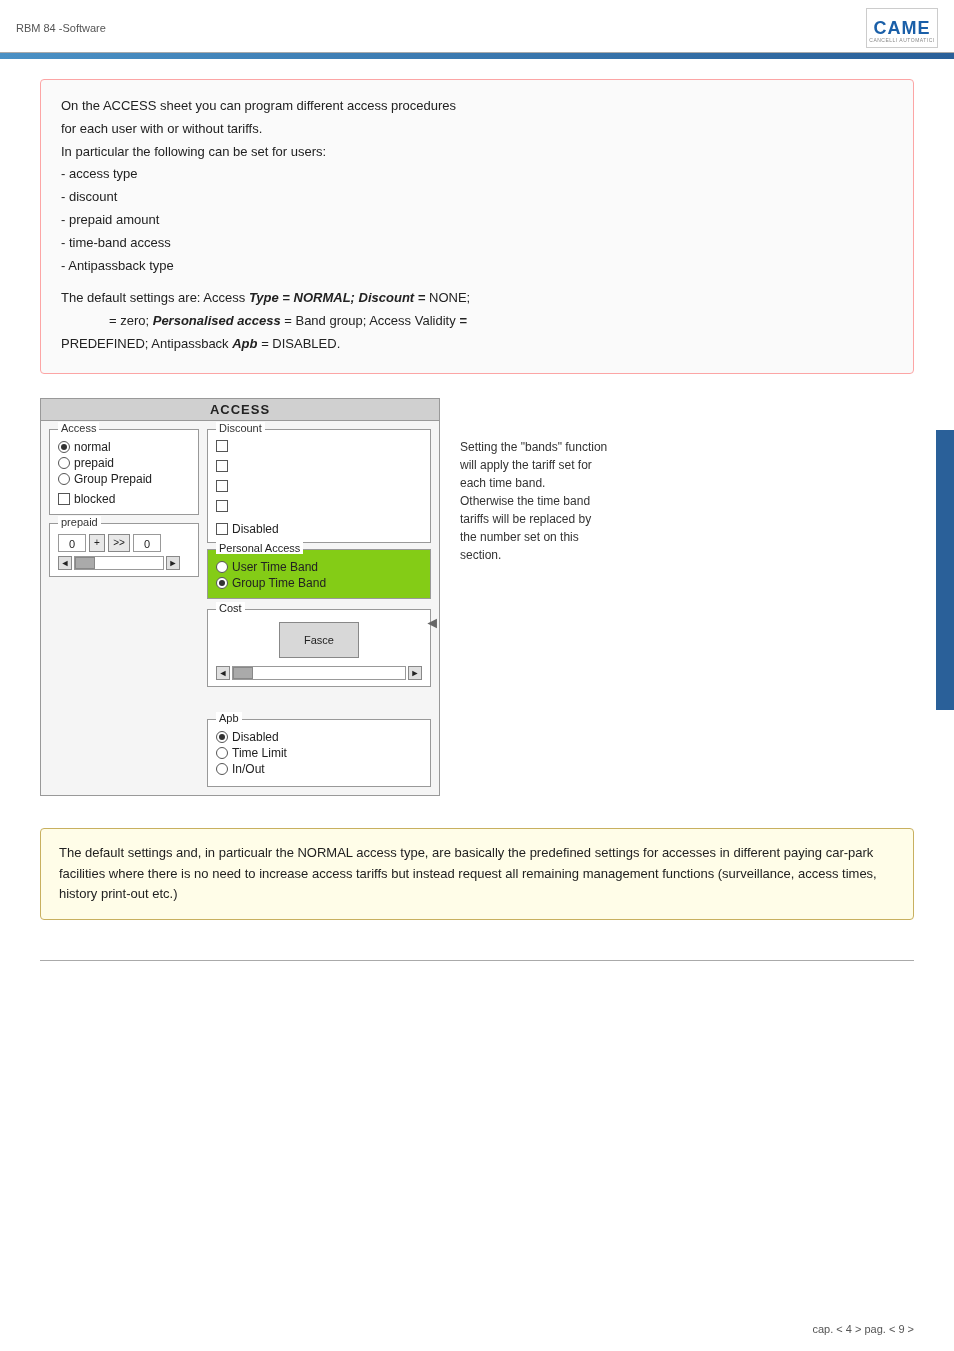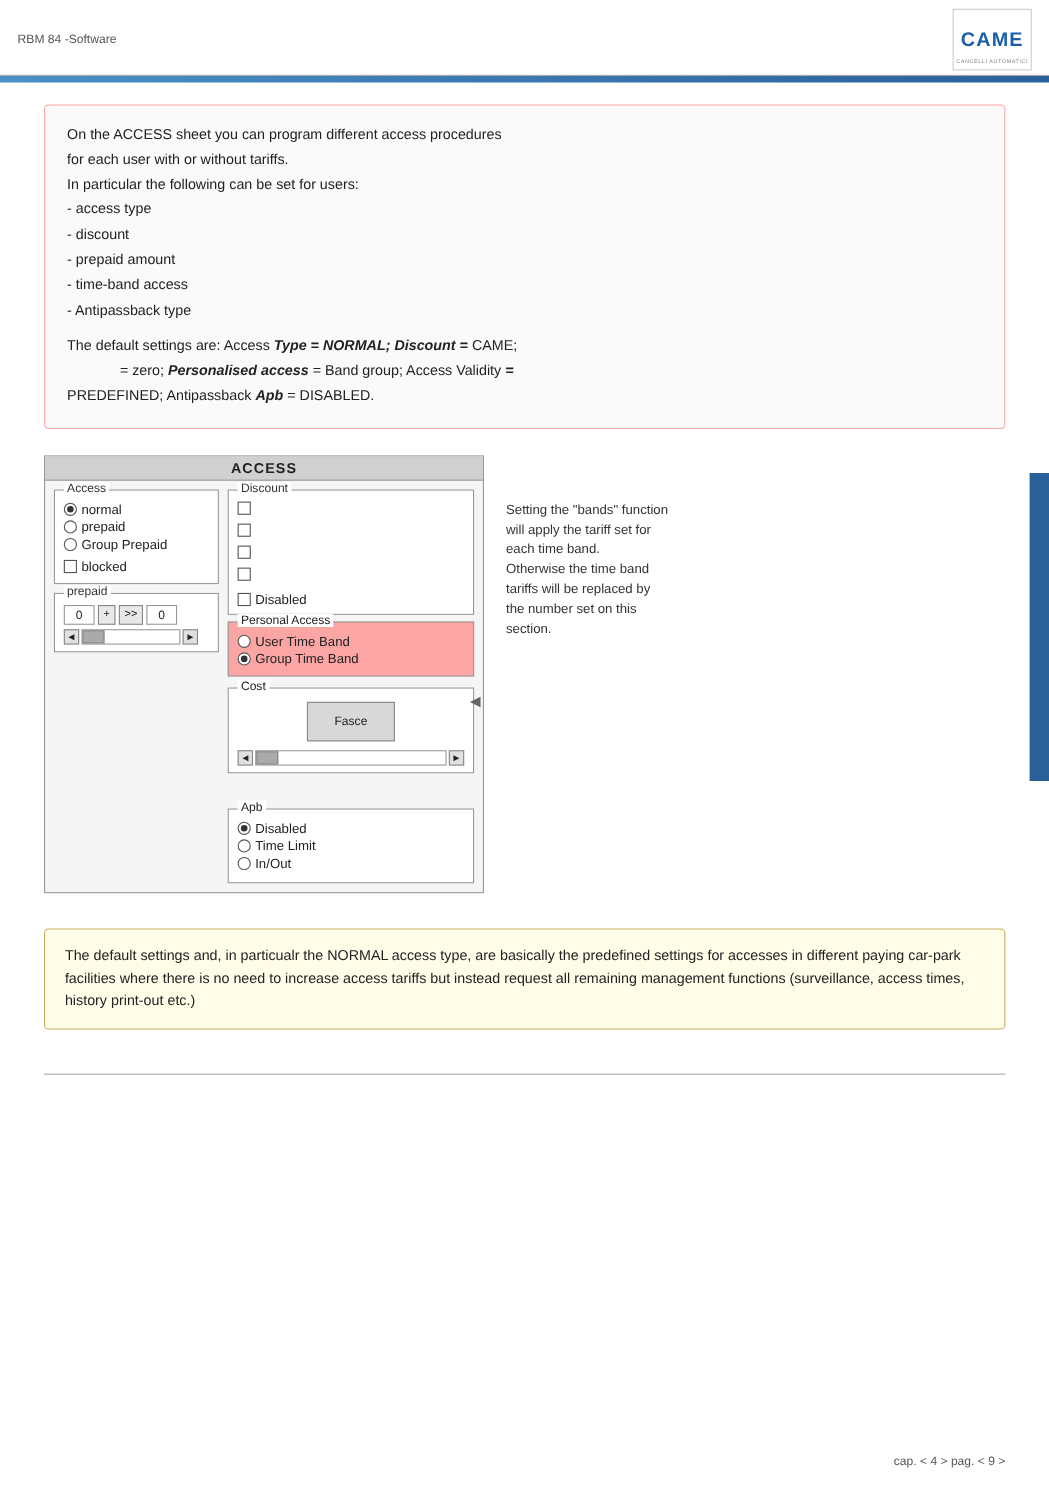--- a/index.html
+++ b/index.html
@@ -315,21 +315,21 @@
     }
 
     .footer-line {
       border-top: 1px solid #aaa;
       margin: 20px 40px 0 40px;
     }
 
     
     .logo-box {
       width: 72px;
-      height: 56px;
+      height: 40px;
       border: 1px solid #ccc;
       display: flex;
       align-items: center;
       justify-content: center;
       background: #fff;
       position: relative;
       overflow: hidden;
     }
     .logo-text {
       font-size: 18px;
@@ -345,21 +345,21 @@
       letter-spacing: 0.5px;
       text-align: center;
       width: 100%;
     }
 
     .bold-italic { font-weight: bold; font-style: italic; }
 
     .personal-access-box {
       border: 1px solid #999;
       padding: 4px 8px 6px 8px;
-      background: #fca5a5;
+      background: #84cc16;
       position: relative;
       margin-bottom: 4px;
     }
     .personal-access-title {
       position: absolute;
       top: -8px;
       left: 8px;
       background: #fff;
       padding: 0 3px;
       font-size: 11px;
@@ -413,21 +413,21 @@
     <div>On the ACCESS sheet you can program different access procedures</div>
     <div>for each user with or without tariffs.</div>
     <div>In particular the following can be set for users:</div>
     <div>- access type</div>
     <div>- discount</div>
     <div>- prepaid amount</div>
     <div>- time-band access</div>
     <div>- Antipassback type</div>
     <div class="default-settings">
       <div>
-        <span>The default settings are: Access </span><span class="bold-italic">Type = NORMAL; Discount =</span><span> CAME;</span>
+        <span>The default settings are: Access </span><span class="bold-italic">Type = NORMAL; Discount =</span><span> NONE;</span>
       </div>
       <div style="padding-left: 48px;">
         <span>= zero; </span><span class="bold-italic">Personalised access</span><span> = Band group; Access Validity </span><span class="bold-italic"> =</span>
       </div>
       <div>
         <span>PREDEFINED; Antipassback </span><span class="bold-italic">Apb</span><span> = DISABLED.</span>
       </div>
     </div>
   </div>
 

